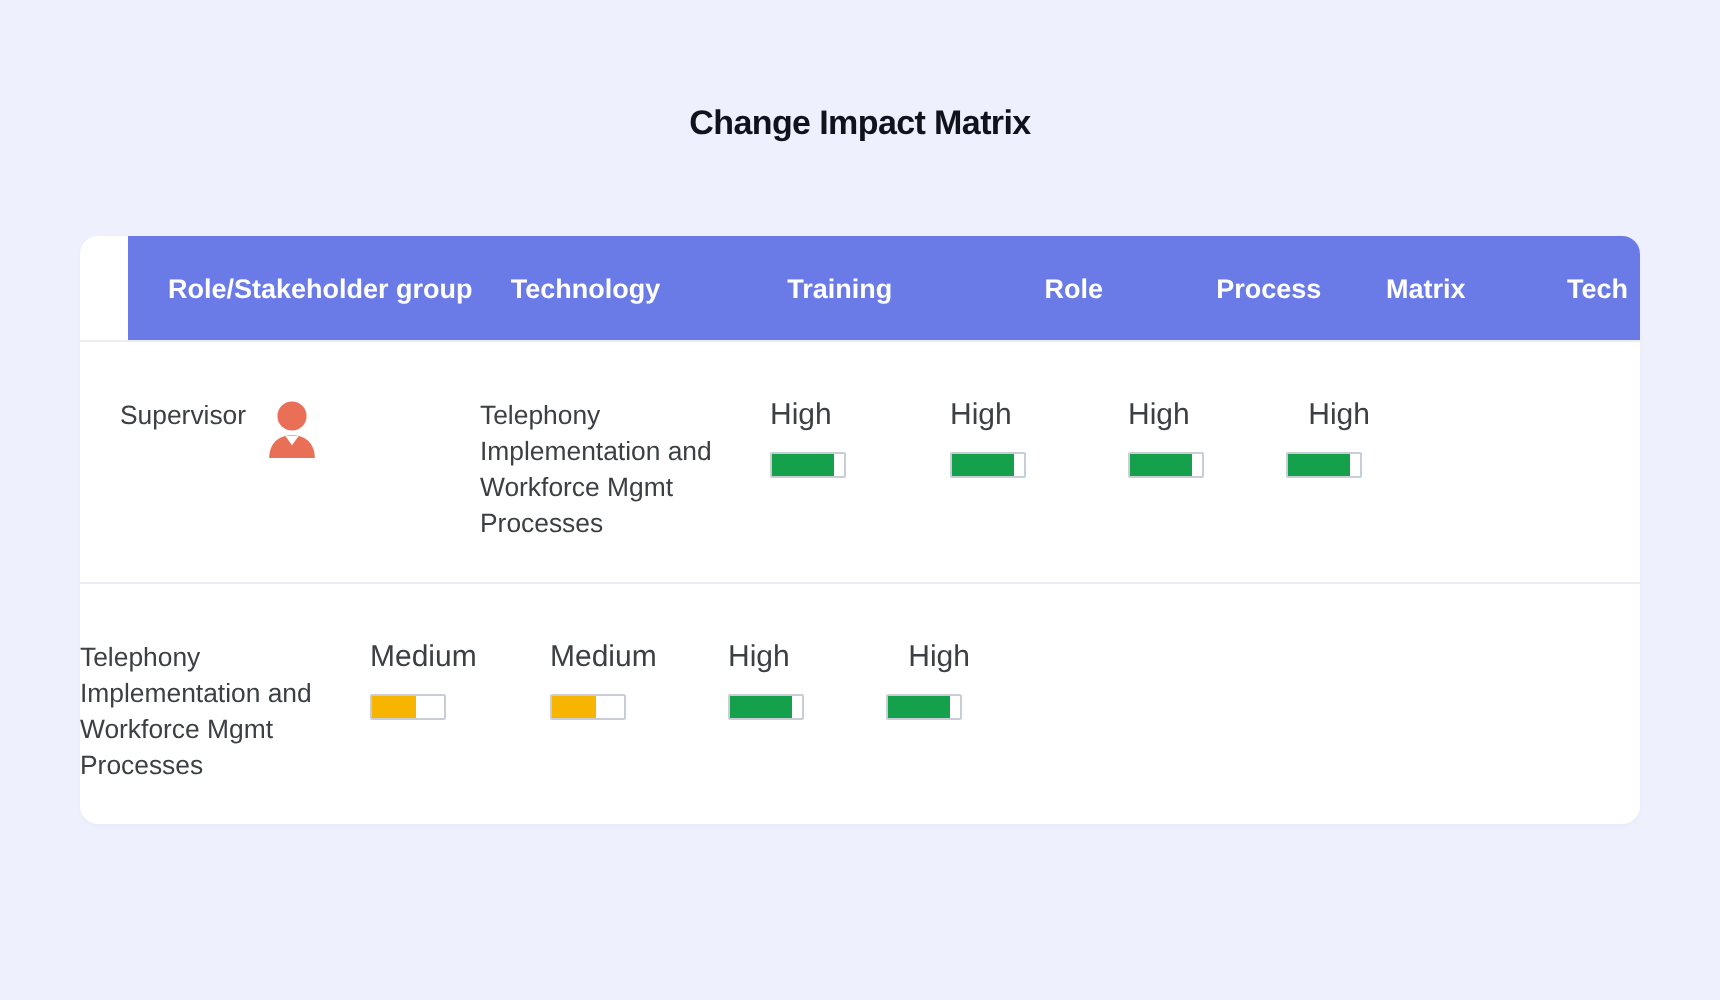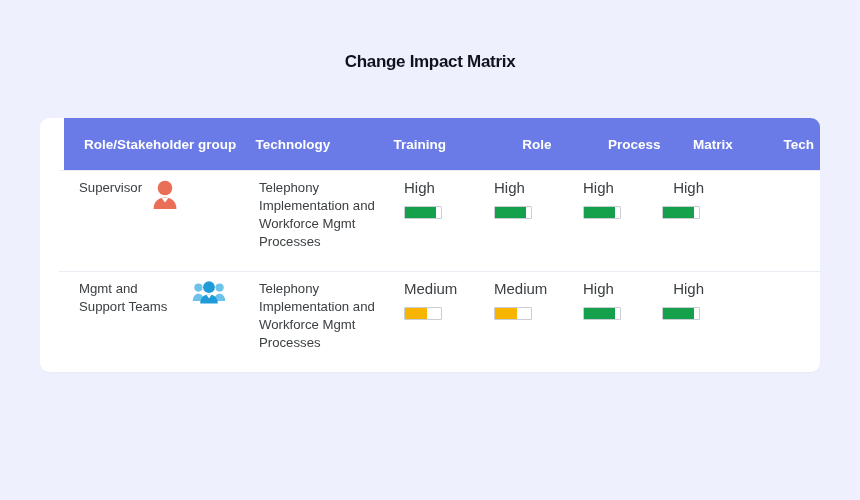--- a/index.html
+++ b/index.html
@@ -48,24 +48,23 @@
   .thead .th {
     color: #ffffff;
     font-size: 13.5px;
     font-weight: bold;
     box-sizing: border-box;
     padding-right: 6px;
   }
   .trow {
     display: flex;
     box-sizing: border-box;
-    padding-top: 8px;
+    padding-top: 28px;
     padding-bottom: 20px;
     border-top: 1px solid #e9ecf2;
-    margin-left: 19px;
   }
   .trow:first-of-type {
     border-top: none;
   }
   .td {
     box-sizing: border-box;
     font-size: 13.2px;
     color: #3c4043;
     line-height: 18px;
     padding-right: 12px;
@@ -172,36 +171,20 @@
       </div>
       <div class="td c-t">
         <div class="rating-label">High</div>
         <div class="bar">
           <div class="fill" style="width: 85%; background: rgb(21, 160, 75);"></div>
         </div>
       </div>
     </div>
 
     <div class="trow">
-      <div class="td c-role">
-        <div class="role-cell">
-          <div class="role-label">Mgmt and Support Teams</div>
-          <div class="role-icon">
-            <svg width="34" height="28" viewBox="0 0 34 28" aria-hidden="true">
-              <circle cx="6.4" cy="7.6" r="4.1" fill="#6dc2ea"></circle>
-              <path d="M0.8 21 C0.8 16.4 3.4 13.8 6.4 13.8 C9.4 13.8 12 16.4 12 21 Z" fill="#6dc2ea"></path>
-              <circle cx="27.6" cy="7.6" r="4.1" fill="#6dc2ea"></circle>
-              <path d="M22 21 C22 16.4 24.6 13.8 27.6 13.8 C30.6 13.8 33.2 16.4 33.2 21 Z" fill="#6dc2ea"></path>
-              <circle cx="17" cy="7.2" r="5.9" fill="#1f9bd8"></circle>
-              <path d="M8.2 23.6 C8.2 17.6 12 14.4 17 14.4 C22 14.4 25.8 17.6 25.8 23.6 Z" fill="#1f9bd8"></path>
-              <path d="M14.3 14.6 L17 18.4 L19.7 14.6 Z" fill="#ffffff"></path>
-            </svg>
-          </div>
-        </div>
-      </div>
       <div class="td c-tech">Telephony Implementation and Workforce Mgmt Processes</div>
 
       <div class="td c-r">
         <div class="rating-label">Medium</div>
         <div class="bar">
           <div class="fill" style="width: 60%; background: rgb(247, 181, 0);"></div>
         </div>
       </div>
       <div class="td c-p">
         <div class="rating-label">Medium</div>

